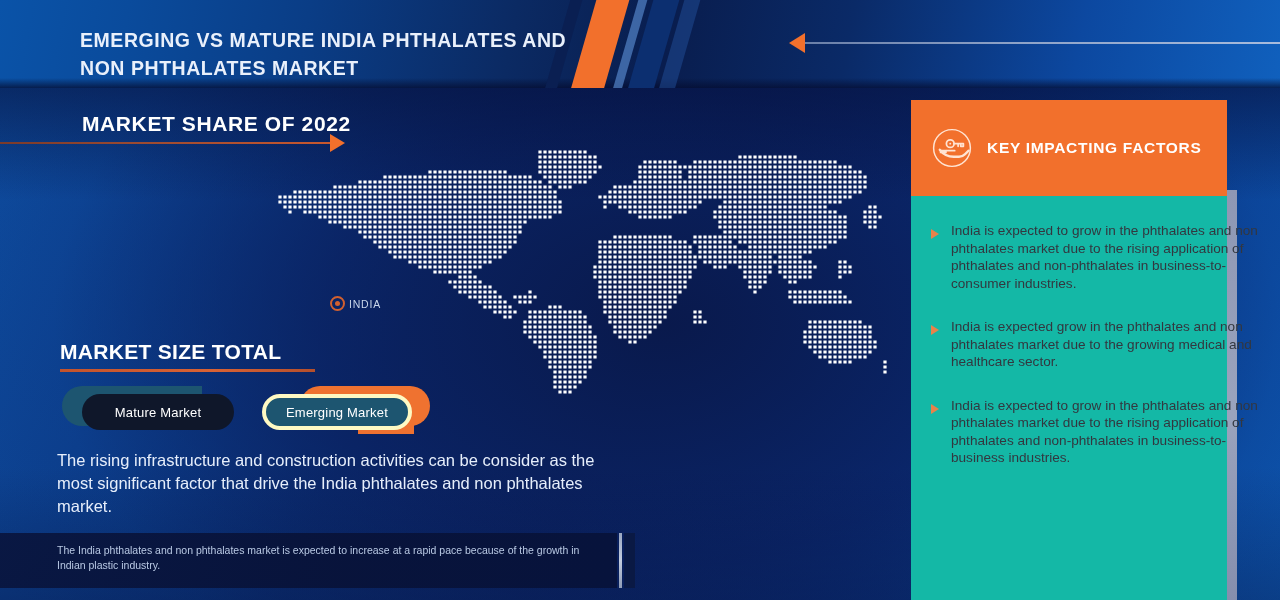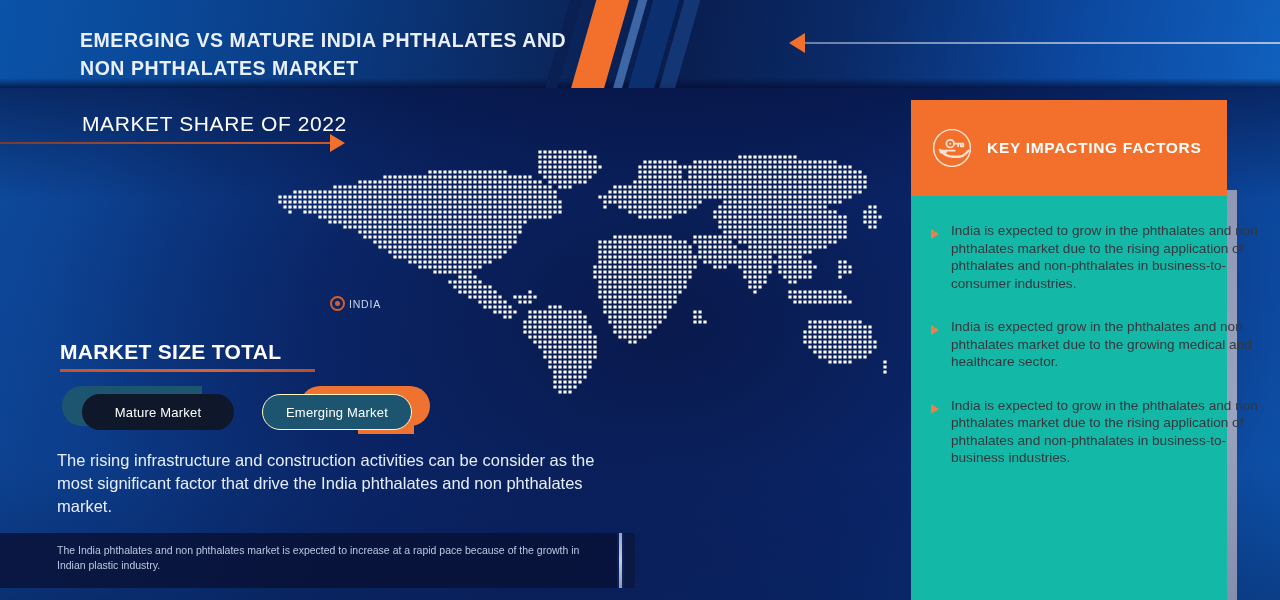--- a/index.html
+++ b/index.html
@@ -53,21 +53,21 @@
     border-right:16px solid #f2702c;
   }
   .hdr-line {
     position:absolute; left:805px; top:42px; width:475px; height:2px; z-index:5;
     background:linear-gradient(90deg, #6a7fa8 0%, #8ea3c8 45%, #a8bcdd 100%);
   }
 
   
   .ms-title {
     position:absolute; left:82px; top:112px;
-    color:#ffffff; font-size:21px; font-weight:400; letter-spacing:0.6px;
+    color:#ffffff; font-size:21px; font-weight:700; letter-spacing:0.6px;
     text-transform:uppercase; z-index:6;
   }
   .ms-rule {
     position:absolute; left:0; top:142px; width:330px; height:2px; z-index:5;
     background:linear-gradient(90deg, #7a3a2a 0%, #9a4a31 40%, #c8582e 100%);
   }
   .ms-arrow {
     position:absolute; left:330px; top:134px; width:0; height:0; z-index:6;
     border-top:9px solid transparent; border-bottom:9px solid transparent;
     border-left:15px solid #f2702c;
@@ -128,21 +128,21 @@
   }
   .g-emerging .shadow-tab {
     position:absolute; left:96px; top:14px; width:56px; height:34px;
     background:#ef7230;
   }
   .g-emerging .shadow-tab2 {
     position:absolute; left:92px; top:0px; width:30px; height:44px;
     background:#ef7230;
   }
   .g-emerging .pill {
-    left:0px; top:8px; width:150px; background:#1d5570; border:1px solid #fef9c3;
+    left:0px; top:8px; width:150px; background:#1d5570; border:4px solid #fef9c3;
   }
 
   
   .body-para {
     position:absolute; left:57px; top:449px; width:548px; z-index:6;
     color:#e6eefb; font-size:16.5px; line-height:23px;
   }
 
   
   .footer-band {

